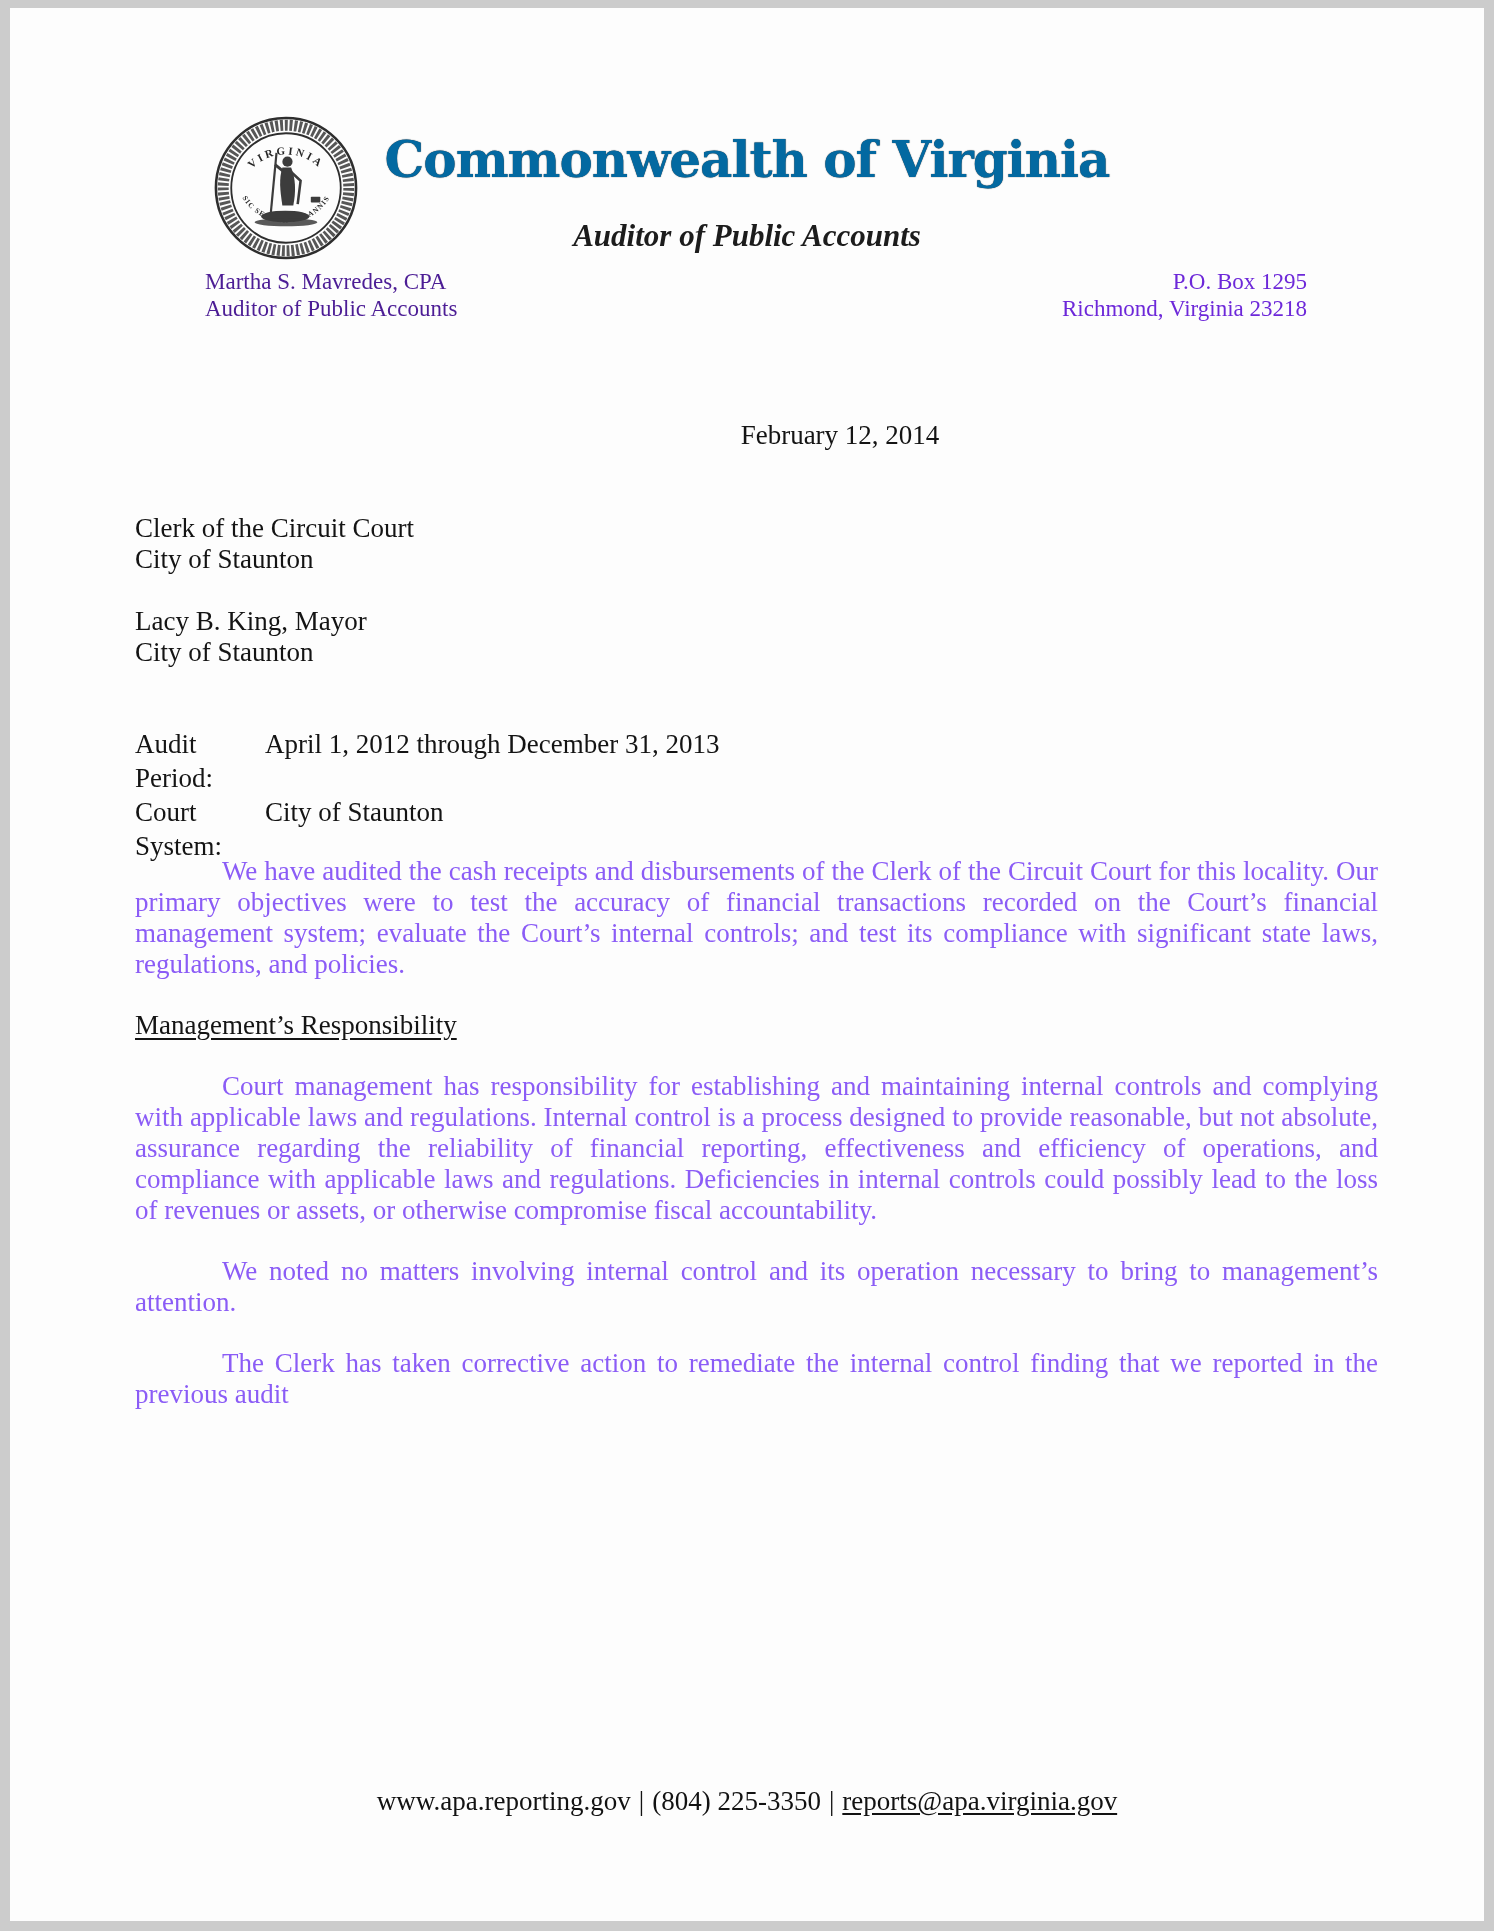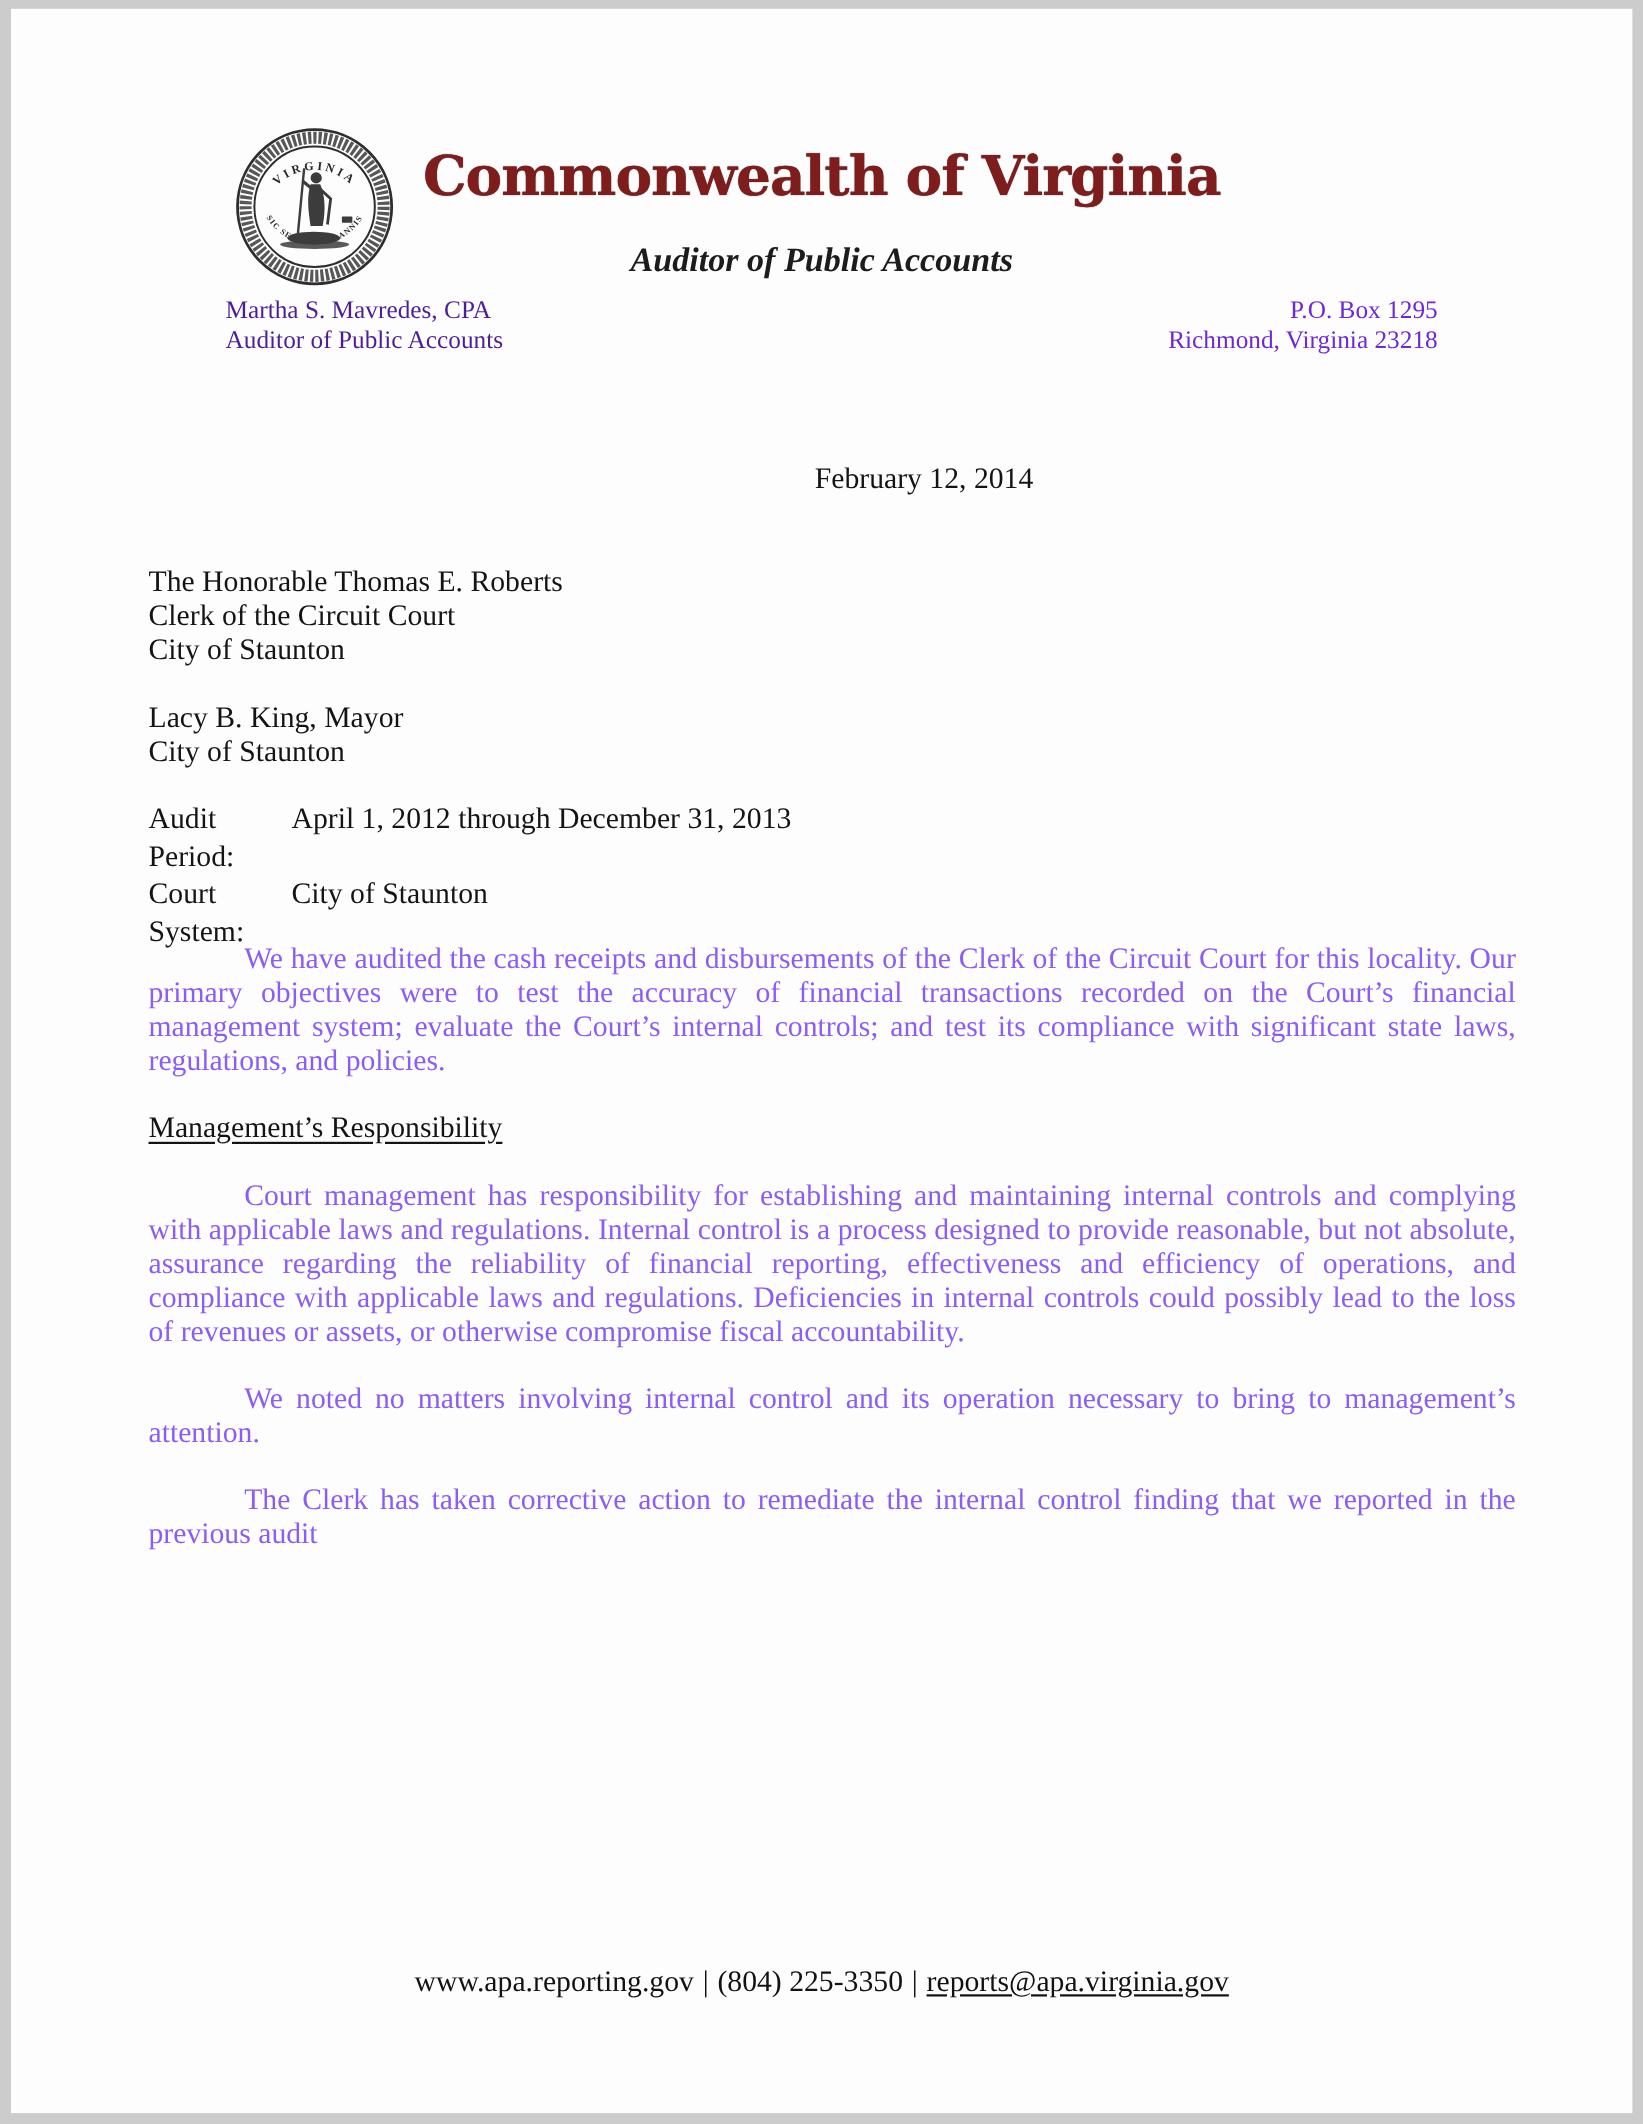--- a/index.html
+++ b/index.html
@@ -20,21 +20,21 @@
 
   
   .seal{left:203px;top:107px;width:146px;height:146px;}
   .org-title{
     left:0;top:122px;width:100%;
     text-align:center;
     font-family:"DejaVu Serif", serif;
     font-weight:700;
     font-size:50px;
     letter-spacing:-1px;
-    color:#7f1d1d;
+    color:#0369a1;
     text-shadow:0 0 1px #222;
   }
   .org-subtitle{
     left:0;top:210px;width:100%;
     text-align:center;
     font-style:italic;
     font-weight:600;
     font-size:31px;
     color:#1c1c1c;
   }
@@ -137,21 +137,20 @@
 
   <div class="abs addr-block">
     <div>P.O. Box 1295</div>
     <div>Richmond, Virginia 23218</div>
   </div>
 
   <div class="abs date-line">February 12, 2014</div>
 
   <div class="abs recipients">
     <div class="recipient-group">
-      <div>The Honorable Thomas E. Roberts</div>
       <div>Clerk of the Circuit Court</div>
       <div>City of Staunton</div>
     </div>
     <div class="recipient-group">
       <div>Lacy B. King, Mayor</div>
       <div>City of Staunton</div>
     </div>
   </div>
 
   <div class="abs meta">

